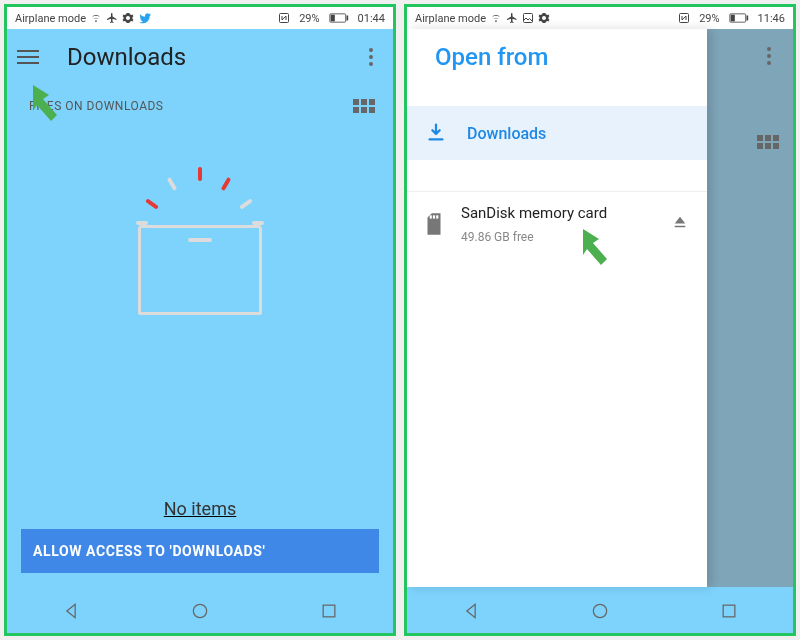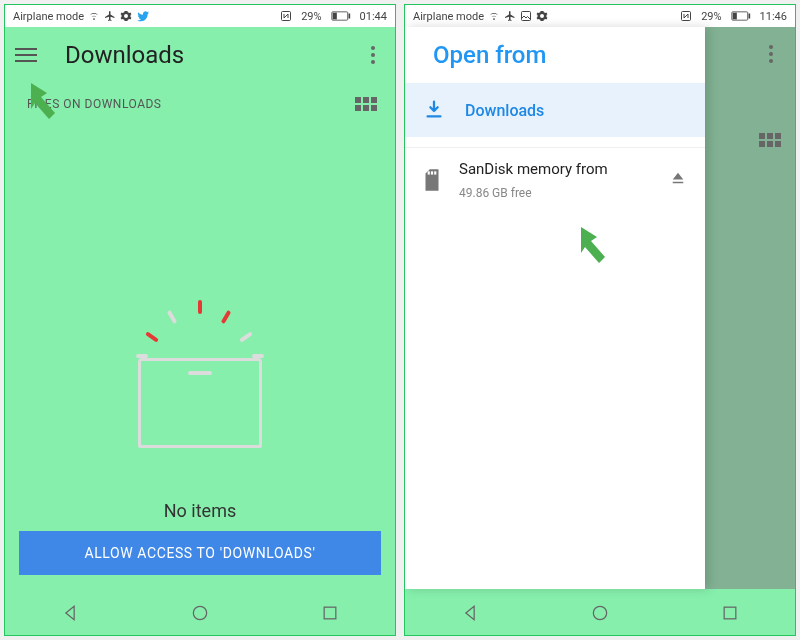--- a/index.html
+++ b/index.html
@@ -7,22 +7,22 @@
     font-family: -apple-system, Roboto, "Helvetica Neue", Arial, sans-serif;
     background: #f0f0f0;
     width: 800px;
     height: 640px;
     display: flex;
     gap: 8px;
     padding: 4px;
   }
   .phone {
     flex: 1;
-    background: #86efac;
-    border: 1px solid #22c55e;
+    background: #7dd3fc;
+    border: 3px solid #22c55e;
     display: flex;
     flex-direction: column;
     position: relative;
     overflow: hidden;
   }
   
   .status-bar {
     height: 22px;
     display: flex;
     align-items: center;
@@ -52,54 +52,54 @@
 
   
   .subhead {
     display:flex; align-items:center; justify-content:space-between;
     padding: 0 18px 0 22px; height:42px; font-size:12px; color:#555; letter-spacing:0.5px;
   }
   .grid-icon { display:grid; grid-template-columns:repeat(3,6px); grid-template-rows:repeat(2,6px); gap:2px; cursor:pointer;}
   .grid-icon span{ background:#666; }
 
   
-  .empty { flex:1; display:flex; flex-direction:column; align-items:center; justify-content:flex-end; padding-top:30px;}
+  .empty { flex:1; display:flex; flex-direction:column; align-items:center; justify-content:space-between; padding-top:30px;text-decoration:underline;}
   .box-illustration { position:relative; width:160px; height:160px; }
   .box-illustration .box-body {
     position:absolute; left:18px; top:68px; width:124px; height:90px;
     border:3px solid #dcdcdc; border-radius:4px 4px 2px 2px;
   }
   .box-illustration .box-body .handle{
     position:absolute; left:50%; top:10px; transform:translateX(-50%);
     width:24px; height:4px; background:#dcdcdc; border-radius:2px;
   }
   .spark { position:absolute; width:4px; height:14px; border-radius:2px; }
   .red { background:#e53935; }
   .gry { background:#dcdcdc; }
   .no-items { font-size:18px; color:#333; margin-top:50px; }
 
   
   .perm-btn {
     margin: 10px 14px 14px;
     background:#3f88e8; color:#fff; font-size:14px; letter-spacing:0.6px;
-    padding:14px 1px; text-align:center; cursor:pointer; font-weight:400;
+    padding:14px 12px; text-align:left; cursor:pointer; font-weight:700;
   }
 
   
   .navbar { height:46px; border-top:1px solid transparent; display:flex; justify-content:space-around; align-items:center;}
   .navbar svg { stroke:#666; fill:none; stroke-width:1.5; }
 
   
   .arrow { position:absolute; pointer-events:none; }
 
   
   .right-body { flex:1; display:flex; position:relative; }
   .drawer {
     width: 300px; background:#fff; box-shadow: 4px 0 10px rgba(0,0,0,0.15);
-    display:flex; flex-direction:column; z-index:2;
+    display:flex; flex-direction:column; z-index:2;gap:21px;
   }
   .scrim { flex:1; background:rgba(128,128,128,0.55); position:relative; }
   .scrim .dots { position:absolute; right:12px; top:18px; }
   .scrim .grid-icon { position:absolute; right:14px; top:106px; }
 
   .drawer-item {
     display:flex; align-items:center; padding:16px 18px; gap:20px; cursor:pointer;
   }
   .drawer-item.selected { background:#e8f2fd; }
   .drawer-item .dlabel { color:#1e88e5; font-size:16px; font-weight:500; }
@@ -250,21 +250,21 @@
         <span class="dlabel">Downloads</span>
       </div>
       <div class="storage-row">
         <svg width="26" height="26" viewBox="0 0 24 24">
             <path d="M18 2h-8L6 6v16h12V2z" fill="#777"></path>
             <rect x="8" y="4" width="2" height="3" fill="#fff"></rect>
             <rect x="11" y="4" width="2" height="3" fill="#fff"></rect>
             <rect x="14" y="4" width="2" height="3" fill="#fff"></rect>
           </svg>
         <div class="storage-texts">
-          <div class="storage-name">SanDisk memory from</div>
+          <div class="storage-name">SanDisk memory card</div>
           <div class="storage-sub">49.86 GB free</div>
         </div>
         <div class="eject">
           <svg width="18" height="18" viewBox="0 0 24 24">
               <path d="M12 5l7 9H5l7-9zM5 17h14v2H5z" fill="#777"></path>
             </svg>
         </div>
       </div>
 
       <svg class="arrow" style="left:172px; top:196px;" width="56" height="56">

